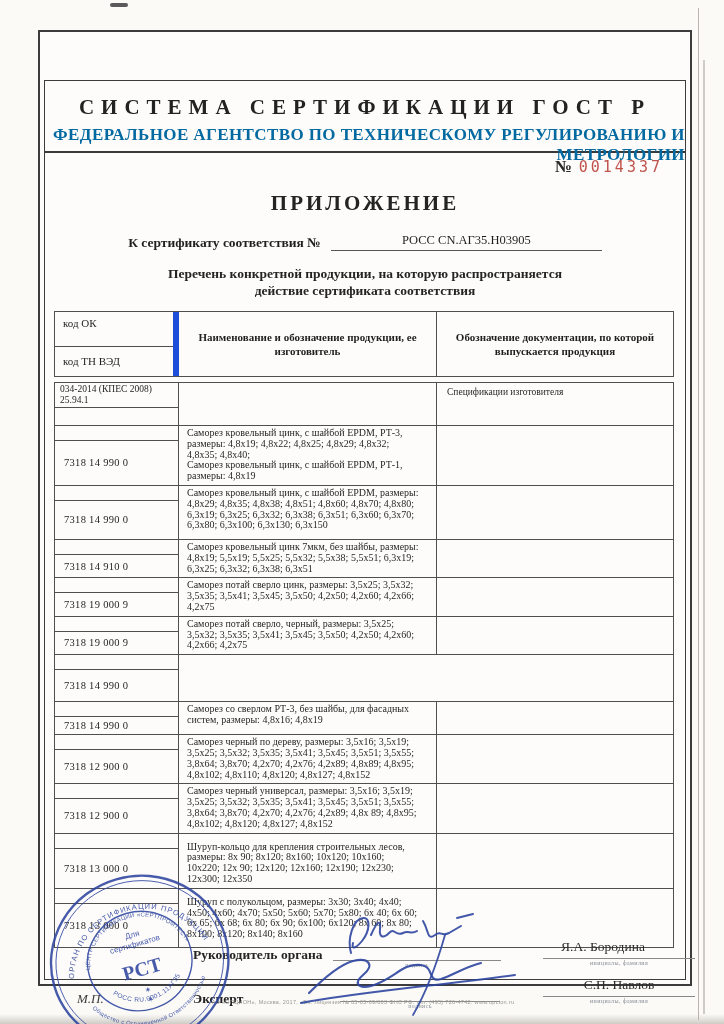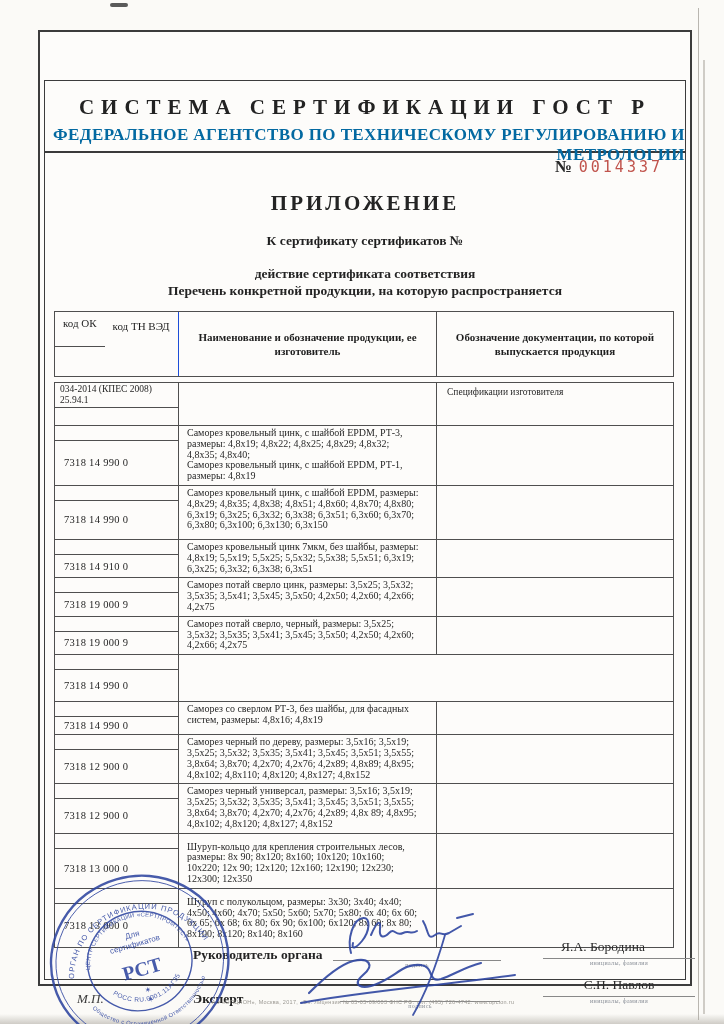--- a/index.html
+++ b/index.html
@@ -25,21 +25,21 @@
   .applique{position:absolute;left:0;right:0;top:110px;text-align:center;
             font-size:21px;font-weight:bold;letter-spacing:3px;color:#242424;}
   .certline{position:absolute;left:0;right:0;top:152px;display:flex;justify-content:center;align-items:flex-end;gap:10px;}
   .certline .lbl{font-size:13.5px;font-weight:600;}
   .certline .val{display:inline-block;min-width:255px;text-align:center;font-size:12.5px;
                  border-bottom:1px solid #555;padding:0 8px 2px;}
   .scope{position:absolute;left:0;right:0;top:184px;text-align:center;font-size:13.5px;font-weight:bold;line-height:17px;color:#242424;}
 
   .thead{position:absolute;left:9px;width:618px;top:230px;height:64px;border:1px solid #4f4f4f;
          display:grid;grid-template-columns:124px 258px 1fr;}
-  .h1{border-right:1px solid #1d4ed8;display:flex;flex-direction:row;font-size:11px;}
+  .h1{border-right:6px solid #1d4ed8;display:flex;flex-direction:column;font-size:11px;}
   .h1top{height:29px;border-bottom:1px solid #4f4f4f;padding:5px 8px 0;}
   .h1bot{flex:1;padding:8px 8px 0;}
   .h2,.h3{display:flex;align-items:center;justify-content:center;text-align:center;
           font-size:11px;font-weight:600;line-height:14px;padding:0 14px;}
   .h2{border-right:1px solid #4f4f4f;}
 
   .tbody{position:absolute;left:9px;width:618px;top:301px;border:1px solid #4f4f4f;background:transparent;}
   .trow{display:grid;grid-template-columns:124px 258px 1fr;}
   .trow + .trow{border-top:1px solid #4f4f4f;}
   .c1{border-right:1px solid #4f4f4f;display:flex;flex-direction:column;}
@@ -78,26 +78,27 @@
     </div>
 
     <div class="serial">
       <span class="no">№</span>
       <span class="digits">0014337</span>
     </div>
 
     <div class="applique">ПРИЛОЖЕНИЕ</div>
 
     <div class="certline">
-      <span class="lbl">К сертификату сертификатов №</span>
+      <span class="lbl">К сертификату соответствия №</span>
+      <span class="val">РОСС CN.АГ35.Н03905</span>
     </div>
 
     <div class="scope">
+      <div>Перечень конкретной продукции,  на которую распространяется</div>
       <div>действие сертификата соответствия</div>
-      <div>Перечень конкретной продукции,  на которую распространяется</div>
     </div>
 
     <div class="thead">
       <div class="h1">
         <div class="h1top">код ОК</div>
         <div class="h1bot">код ТН ВЭД</div>
       </div>
       <div class="h2">Наименование и обозначение продукции, ее изготовитель</div>
       <div class="h3">Обозначение документации, по которой выпускается продукция</div>
     </div>

